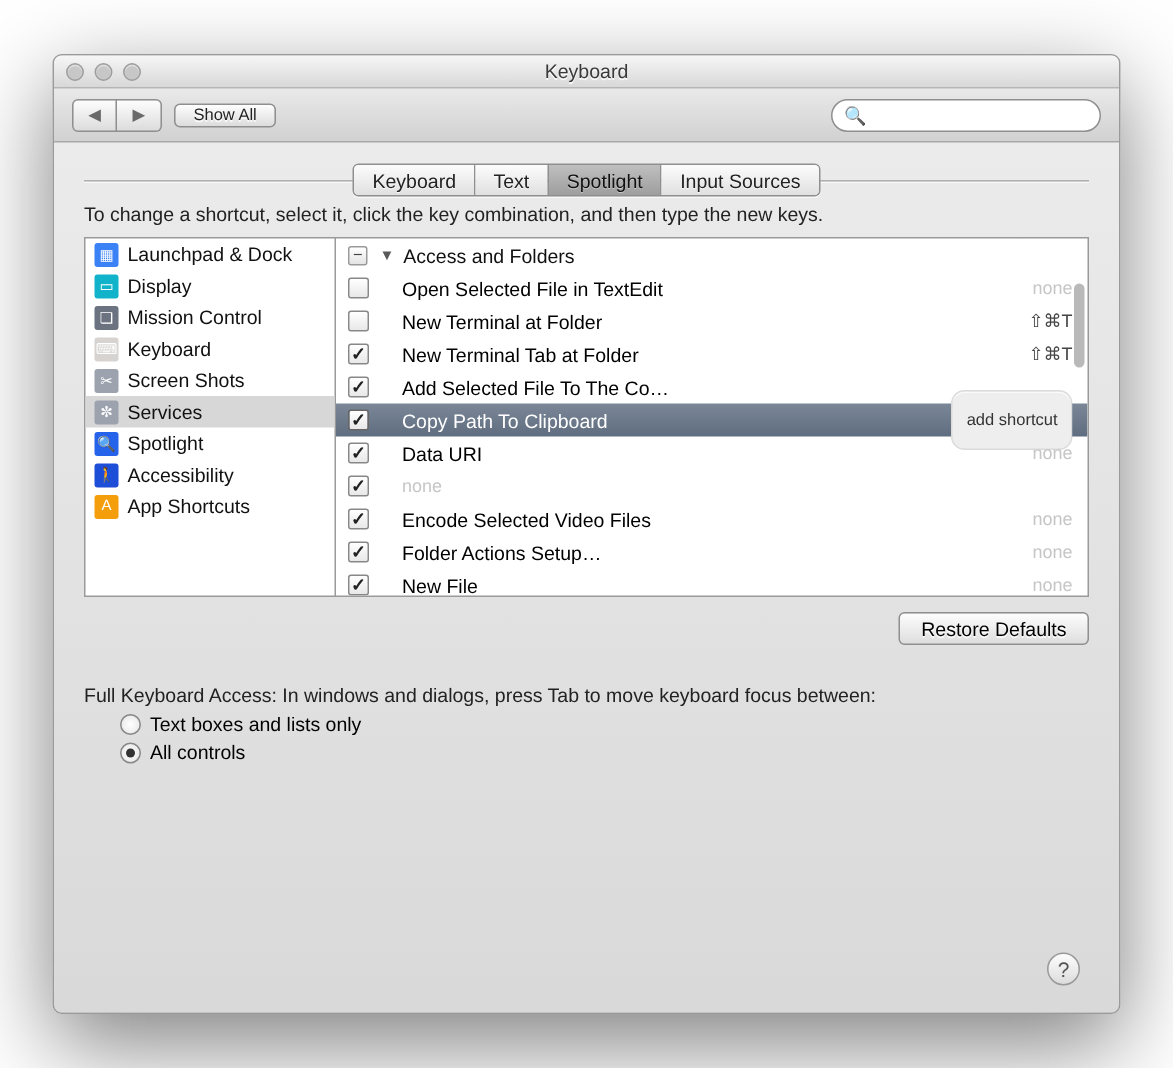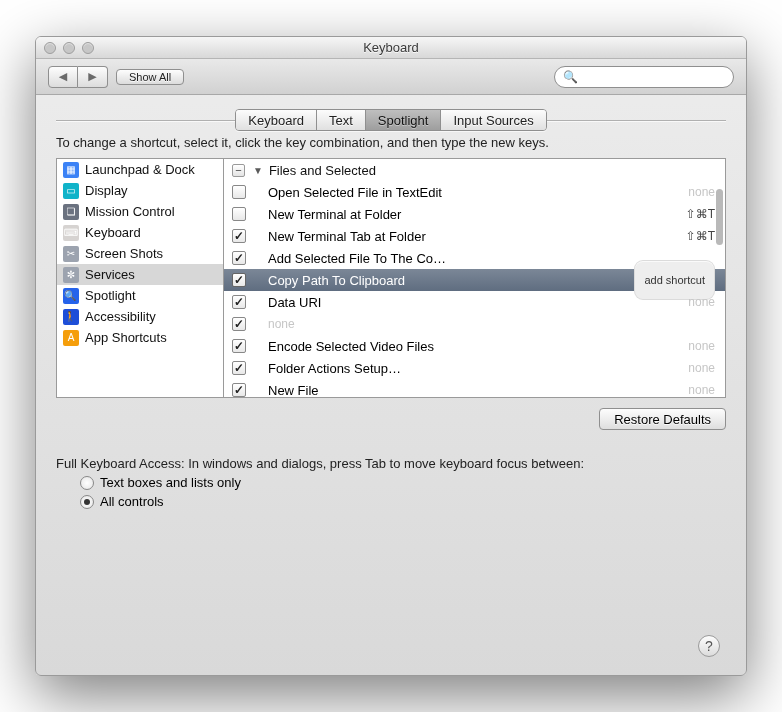--- a/index.html
+++ b/index.html
@@ -283,21 +283,21 @@
           </div>
           <div class="cat-row">
             <div class="cat-ico" style="background: rgb(245, 158, 11);">A</div>
             <span>App Shortcuts</span>
           </div>
         </div>
       <div class="panel right">
         <div class="svc-head">
           <div class="exp-box">−</div>
           <span class="tri">▼</span>
-          <span>Files and Selected</span>
+          <span>Access and Folders</span>
         </div>
         <div id="svc-items">
             <div class="svc-item">
               <div class="cb"></div>
               <div class="nm">Open Selected File in TextEdit</div>
               <div class="none">none</div>
             </div>
             <div class="svc-item">
               <div class="cb"></div>
               <div class="nm">New Terminal at Folder</div>

